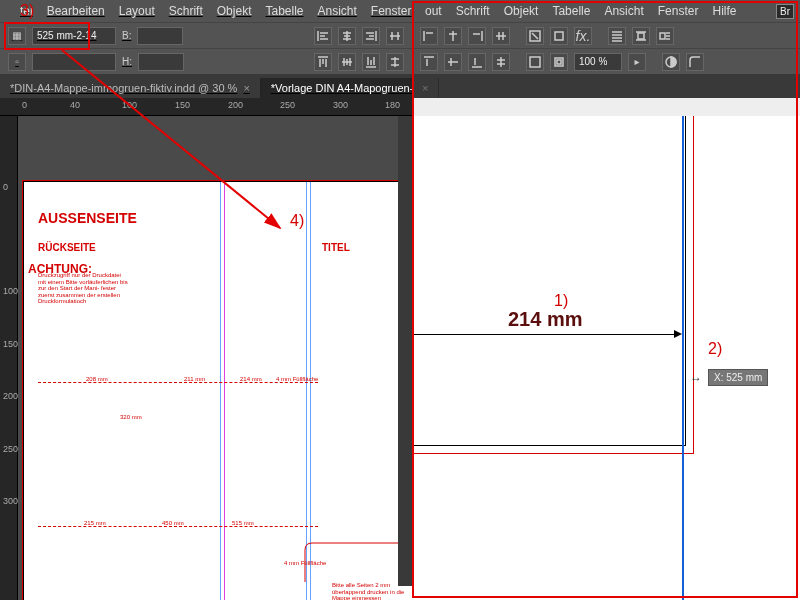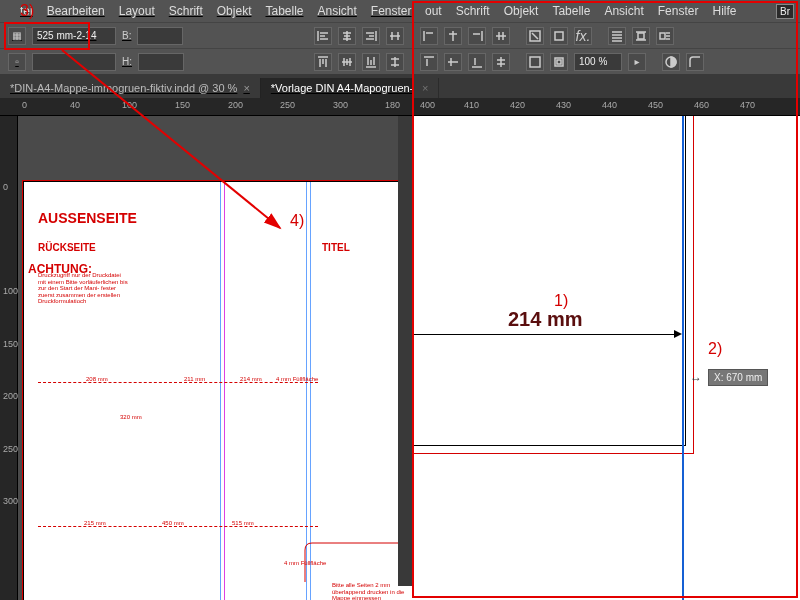--- a/index.html
+++ b/index.html
@@ -321,44 +321,34 @@
           </svg>
         </span>
     </div>
 
     <div class="tabs">
       <div class="tab" style="opacity:.6">
           <span class="x">×</span>
         </div>
     </div>
 
-    <div class="ruler-h">
-      <span class="tick" style="left:8px">400</span>
-      <span class="tick" style="left:52px">410</span>
-      <span class="tick" style="left:98px">420</span>
-      <span class="tick" style="left:144px">430</span>
-      <span class="tick" style="left:190px">440</span>
-      <span class="tick" style="left:236px">450</span>
-      <span class="tick" style="left:282px">460</span>
-      <span class="tick" style="left:328px">470</span>
-    </div>
 
     <div class="canvas-wrap" style="position:absolute; left:0; top:116px; right:0; bottom:0; background:#fff;">
 
       <div style="position:absolute; left:0; top:0; width:274px; height:330px; border-right:1px solid #000; border-bottom:1px solid #000;"></div>
       <div style="position:absolute; left:0; top:0; width:282px; height:338px; border-right:1px solid #d40000; border-bottom:1px solid #d40000;"></div>
 
       <div class="guide-v" style="left:270px; border-left:2px solid #1560d4;"></div>
 
       <div class="hline" style="left:0; top:218px; width:268px;"></div>
       <div class="arrowhead-r" style="left:262px; top:214px;"></div>
       <div class="meas-label" style="left:96px; top:192px;">214 mm</div>
 
       <div class="dblarrow-h" style="left:278px; top:254px;">↔</div>
-      <div class="coord-tip" style="left:296px; top:253px;">X: 670 mm</div>
+      <div class="coord-tip" style="left:296px; top:253px;">X: 525 mm</div>
     </div>
   </div>
 
   <div class="hl" style="left:412px; top:1px; width:386px; height:597px;"></div>
 
   <div class="hl" style="left:4px; top:22px; width:86px; height:28px;"></div>
 
   <svg class="arrow-line" style="left:0;top:0;width:412px;height:260px;">
     <defs>
         <marker id="ah" markerWidth="10" markerHeight="10" refX="8" refY="3" orient="auto">

